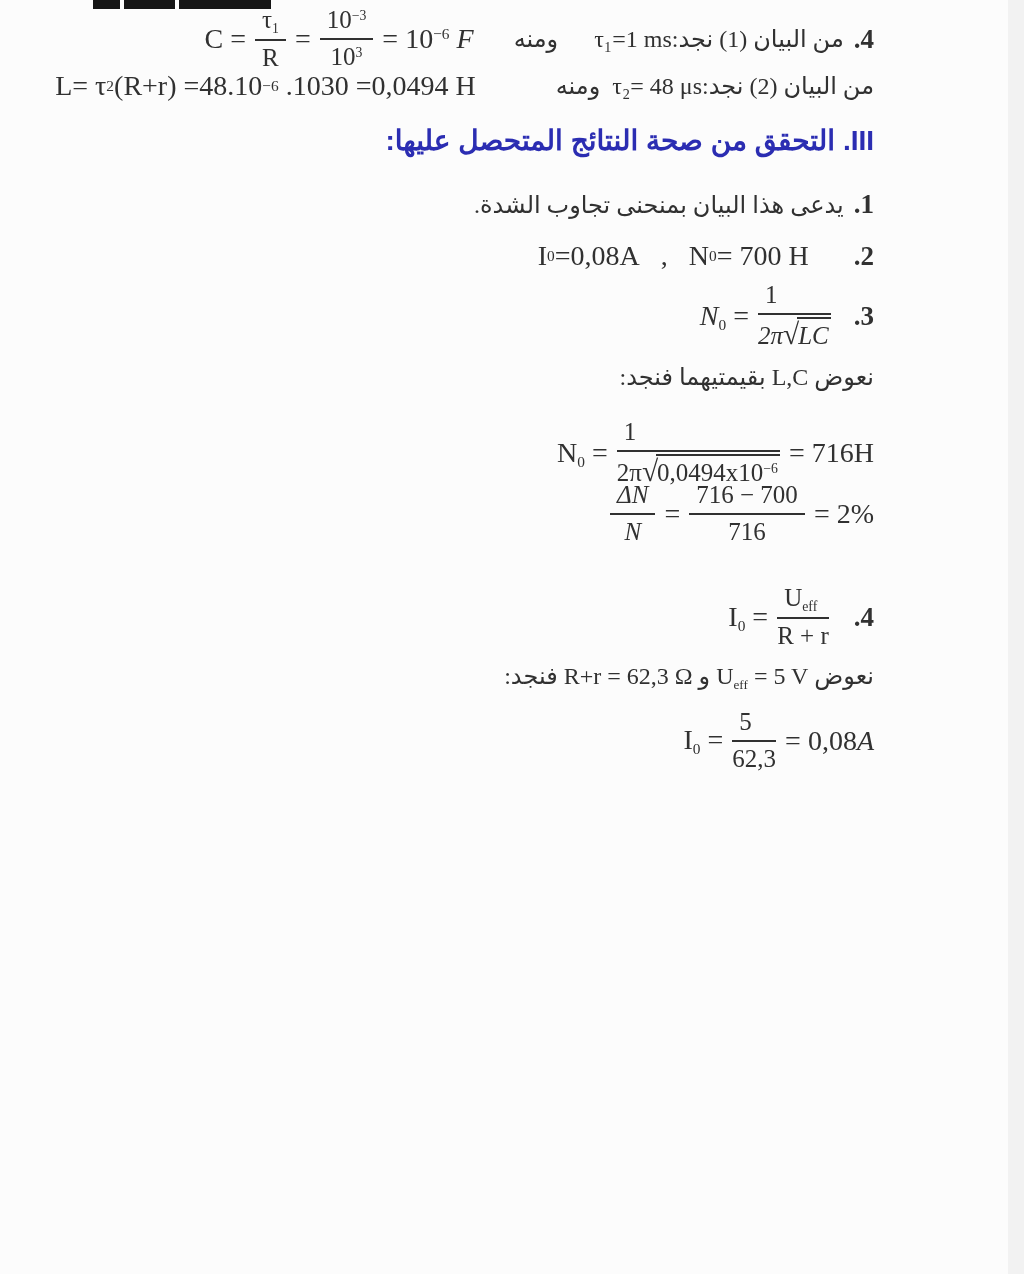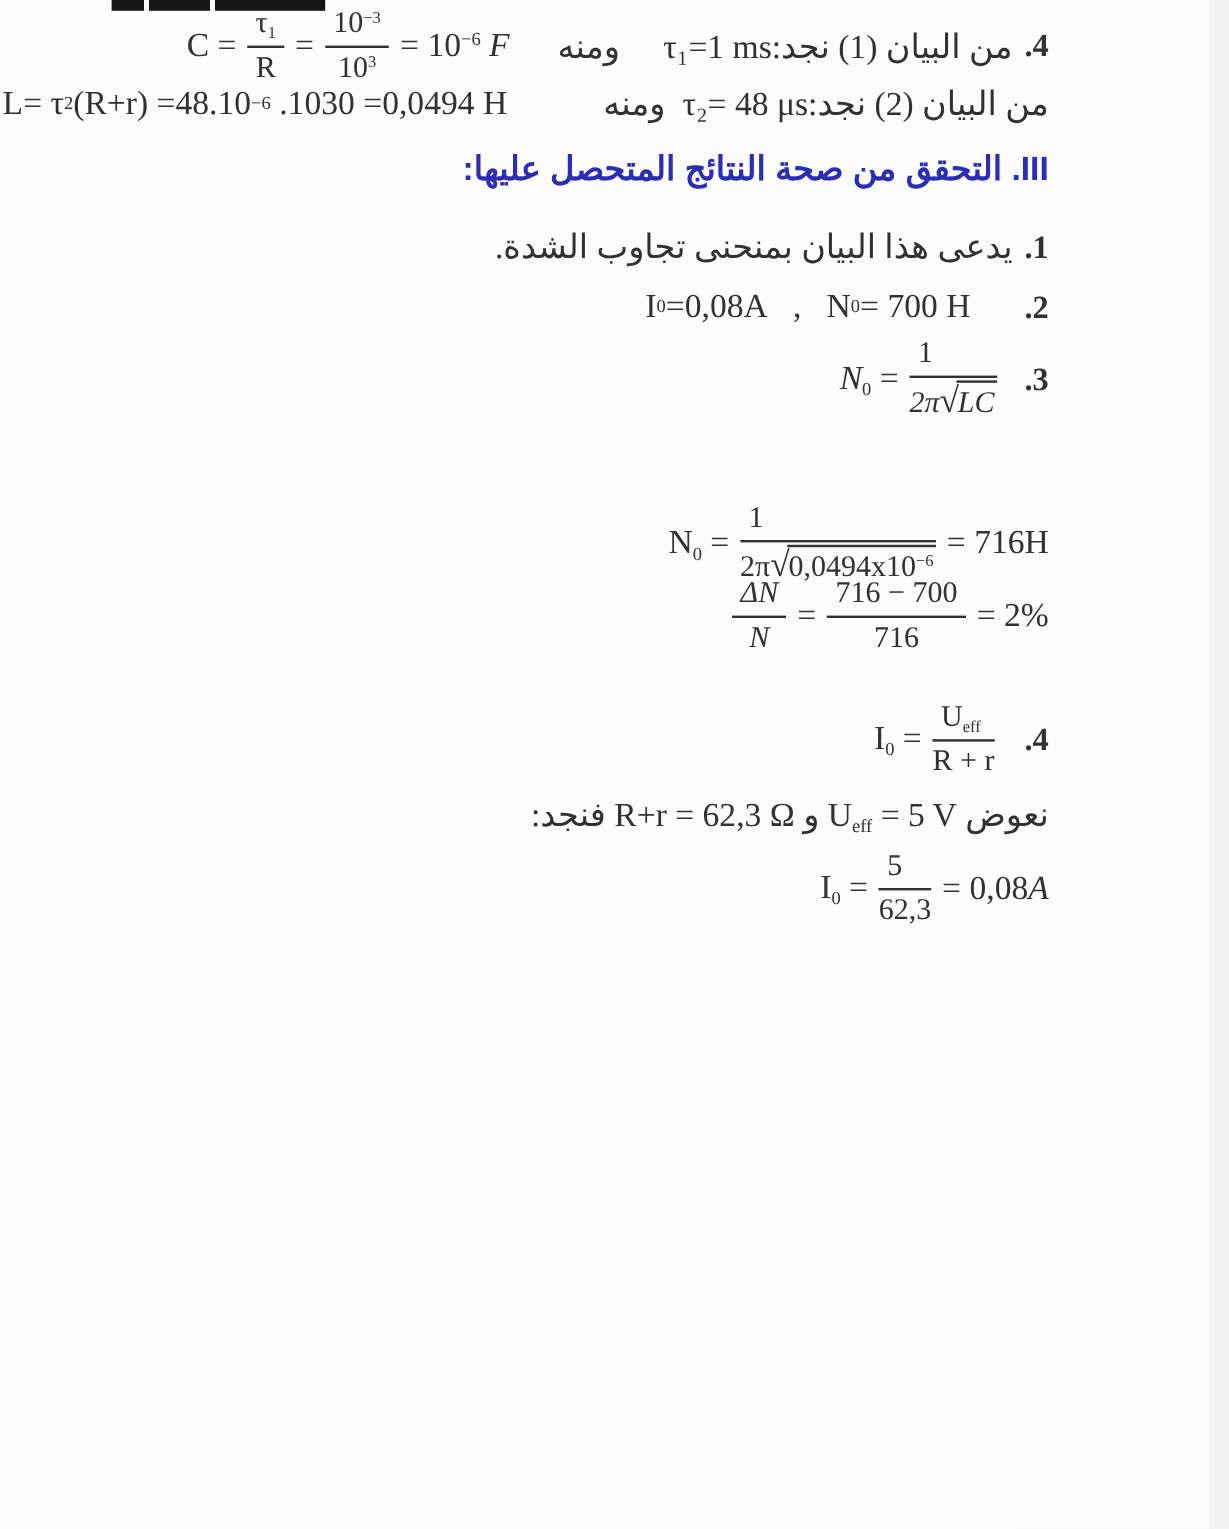--- a/index.html
+++ b/index.html
@@ -32,21 +32,21 @@
   }
   .math{
     font-family:"Liberation Serif","DejaVu Serif",serif;
     font-size:28px;color:var(--ink);
     display:inline-flex;align-items:center;
     white-space:pre;
   }
   .math > span{white-space:pre;}
   .ar{
     font-family:"Liberation Serif","DejaVu Sans",serif;
-    font-size:28px;color:var(--ink);
+    font-size:24px;color:var(--ink);
     white-space:pre;
   }
   .heading{
     font-family:Liberation Sans, sans-serif;
     font-size:28px;font-weight:bold;color:var(--accent);
     white-space:pre;
   }
   .marker{
     font-family:"Liberation Serif","DejaVu Serif",serif;
     font-size:27px;font-weight:bold;color:var(--ink);
@@ -121,20 +121,23 @@
     <span class="math">
       <span><span class="it">N</span><sub>0</sub><span> =</span></span>
       <span class="frac">
         <span class="num"><span>1</span></span>
         <span class="den"><span><span class="it">2π</span></span><span class="sqrt"><span class="rsign">√</span><span class="radicand"><span class="it">LC</span></span></span></span>
       </span>
     </span>
     <span class="marker g14">.3</span>
   </div>
 
+  <div class="row" style="top:363px">
+    <span class="ar" dir="rtl">نعوض L,C بقيمتيهما فنجد:</span>
+  </div>
 
   <div class="row" style="top:418px">
     <span class="math">
       <span><span>N</span><sub>0</sub><span> =</span></span>
       <span class="frac">
         <span class="num"><span>1</span></span>
         <span class="den"><span><span>2π</span></span><span class="sqrt"><span class="rsign">√</span><span class="radicand"><span>0,0494x10</span><sup>−6</sup></span></span></span>
       </span>
       <span><span>= 716H</span></span>
     </span>

